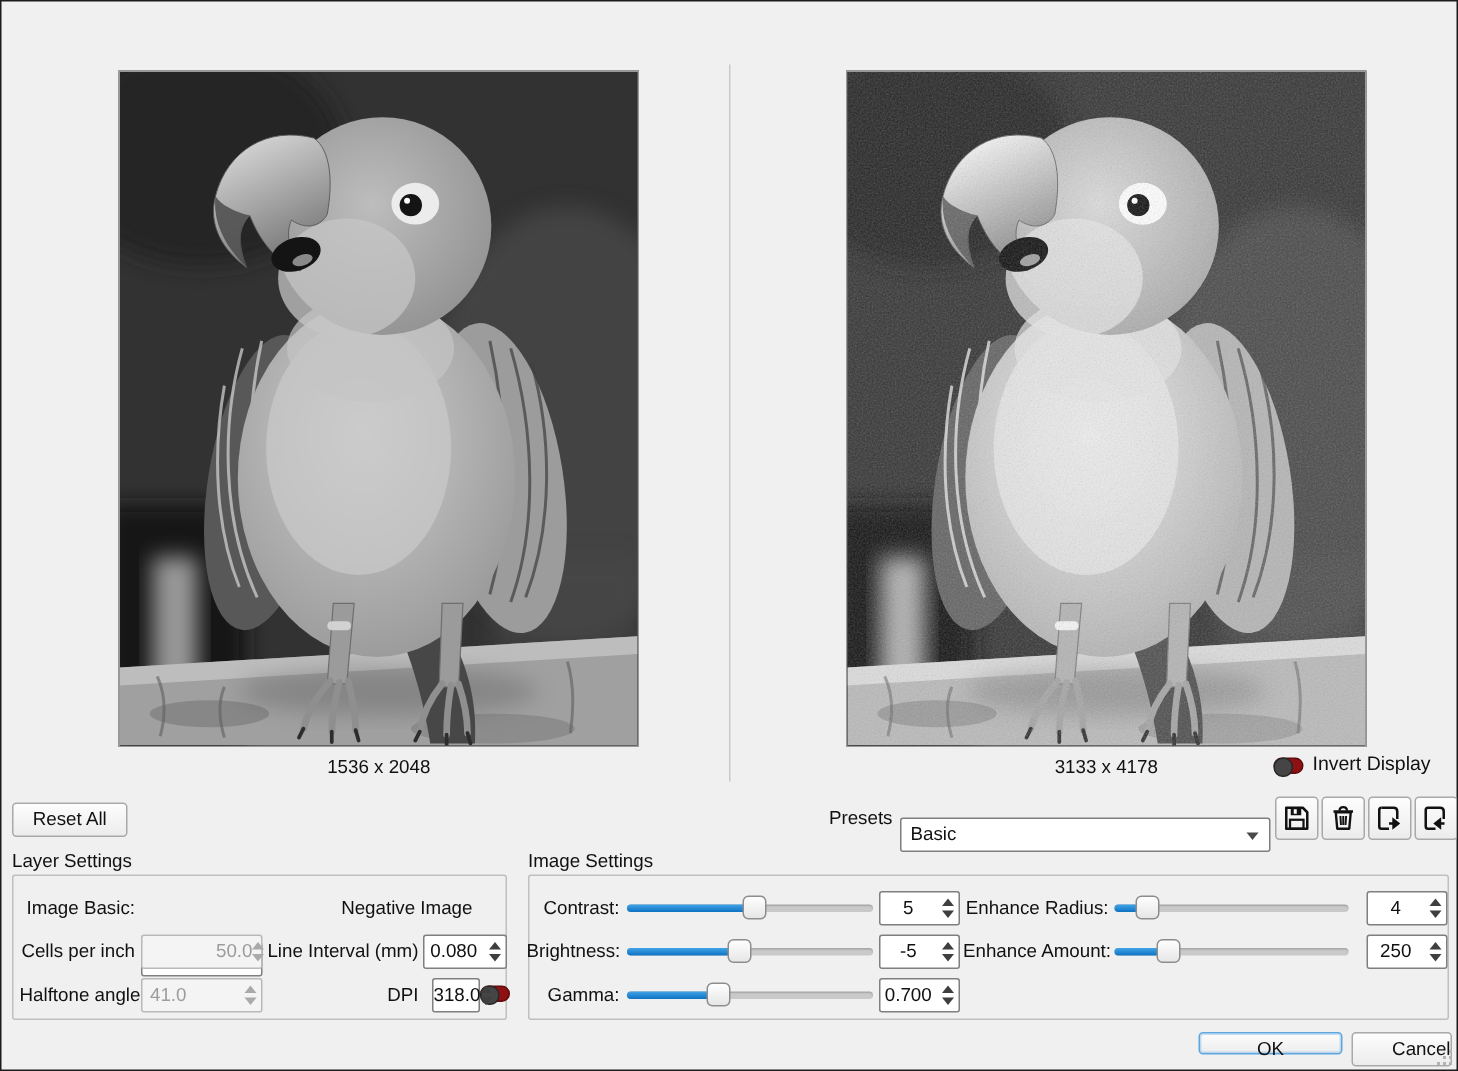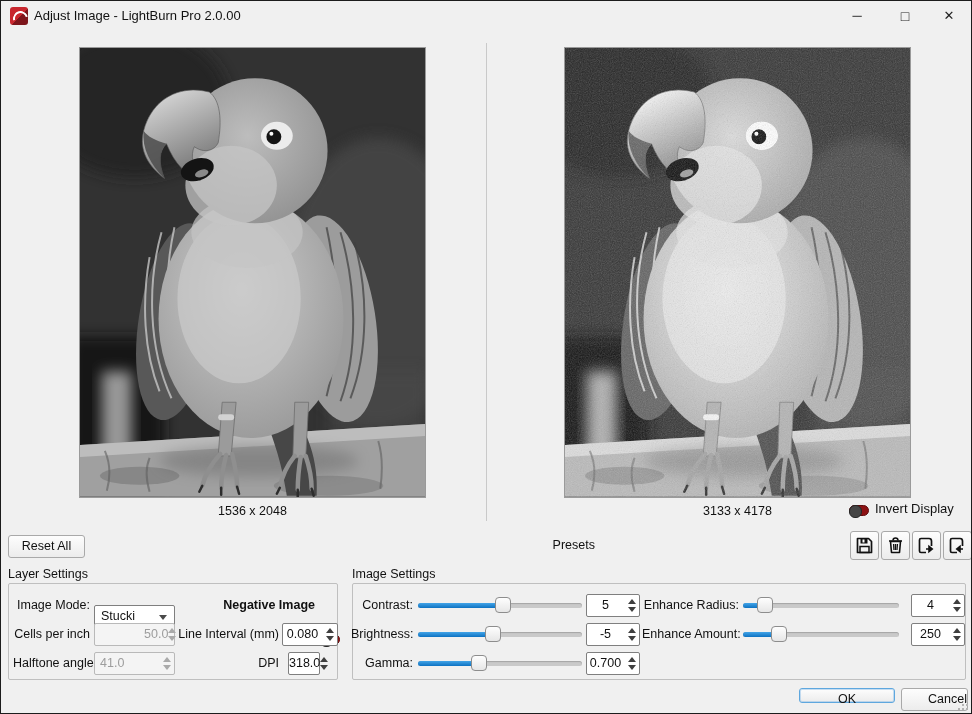--- a/index.html
+++ b/index.html
@@ -57,27 +57,20 @@
     radial-gradient(circle at 10px 10px,#b3b3b3 1.1px,transparent 1.3px),
     radial-gradient(circle at 6px 6px,#b3b3b3 1.1px,transparent 1.3px),
     radial-gradient(circle at 10px 6px,#b3b3b3 1.1px,transparent 1.3px),
     radial-gradient(circle at 10px 2px,#b3b3b3 1.1px,transparent 1.3px);}
 </style>
 </head>
 <body>
 
 <div id="win">
 
-  <div id="titlebar" class="abs">
-    <div id="logo" class="abs"></div>
-    <div id="title-text" class="abs">Adjust Image - LightBurn Pro 2.0.00</div>
-    <div class="winbtn abs" style="left:836px;">─</div>
-    <div class="winbtn abs" style="left:884px;font-size:14px;">□</div>
-    <div class="winbtn abs" style="left:928px;">✕</div>
-  </div>
 
   <div class="preview abs" style="left:78px;">
     <svg viewBox="0 0 347 451">
       <defs>
         <radialGradient id="bodyG" cx="45%" cy="38%" r="75%">
           <stop offset="0" stop-color="#cdcdcd"></stop>
             <stop offset="1" stop-color="#929292"></stop>
         </radialGradient>
         <radialGradient id="headG" cx="45%" cy="40%" r="75%">
           <stop offset="0" stop-color="#bdbdbd"></stop>
@@ -166,20 +159,24 @@
   <div class="caption abs" style="left:563px;">3133 x 4178</div>
 
   <div class="toggle abs" style="left:848px;top:504px;">
       <div class="knob"></div>
     </div>
   <div class="lbl abs" style="left:874px;top:496px;font-size:13px;">Invert Display</div>
 
   <div class="btn abs" style="left:7px;top:534px;width:77px;height:23px;">Reset All</div>
 
   <div class="lbl abs r" style="left:547px;top:533px;width:47px;">Presets</div>
+  <div class="combo abs" style="left:599px;top:533px;width:247px;height:23px;">
+    <span>Basic</span>
+    <span class="arrow"></span>
+  </div>
   <div class="btn iconbtn abs" style="left:849px;top:530px;">
     <svg class="ico" width="19" height="19" viewBox="0 0 19 19">
       <path d="M2.5,2.5 h11 l3,3 v11 h-14 Z" fill="none" stroke="#111" stroke-width="1.7" stroke-linejoin="round"></path>
       <rect x="5.5" y="2.5" width="7" height="5" fill="#111"></rect>
       <rect x="7.5" y="3.5" width="2" height="3" fill="#fff"></rect>
       <rect x="5" y="10.5" width="9" height="6" fill="none" stroke="#111" stroke-width="1.5"></rect>
     </svg>
   </div>
   <div class="btn iconbtn abs" style="left:880px;top:530px;">
     <svg class="ico" width="19" height="19" viewBox="0 0 19 19">
@@ -202,26 +199,26 @@
     <svg class="ico" width="19" height="19" viewBox="0 0 19 19">
       <path d="M4,2.5 h8 q2.5,0 2.5,2.5 v5" fill="none" stroke="#111" stroke-width="1.7"></path>
       <path d="M4,2.5 q-1.5,0 -1.5,1.5 v11 q0,1.5 1.5,1.5 h5" fill="none" stroke="#111" stroke-width="1.7"></path>
       <path d="M15,13 h-5 M12,10.5 l-3.2,2.5 3.2,2.5 Z" fill="#111" stroke="#111" stroke-width="1.6"></path>
     </svg>
   </div>
 
   <div class="gtitle abs" style="left:7px;top:566px;">Layer Settings</div>
   <div class="group abs" style="left:7px;top:582px;width:330px;height:97px;"></div>
 
-  <div class="lbl abs r" style="left:12px;top:593px;width:77px;">Image Mode:</div>
+  <div class="lbl abs r" style="left:12px;top:593px;width:77px;">Image Basic:</div>
   <div class="combo abs" style="left:93px;top:593px;width:81px;height:23px;">
     <span>Stucki</span>
     <span class="arrow"></span>
   </div>
-  <div class="lbl abs r" style="left:194px;top:593px;width:120px;font-weight:bold;">Negative Image</div>
+  <div class="lbl abs r" style="left:194px;top:593px;width:120px;">Negative Image</div>
   <div class="toggle abs" style="left:319px;top:599px;">
       <div class="knob"></div>
     </div>
 
   <div class="lbl abs r" style="left:12px;top:622px;width:77px;">Cells per inch</div>
   <div class="spin disabled abs" style="left:93px;top:622px;width:81px;padding-left:44px;">
     <div class="val" style="text-align:left;padding-left:5px;">50.0</div>
     <div class="btns">
         <div class="up"></div>
         <div class="dn"></div>

